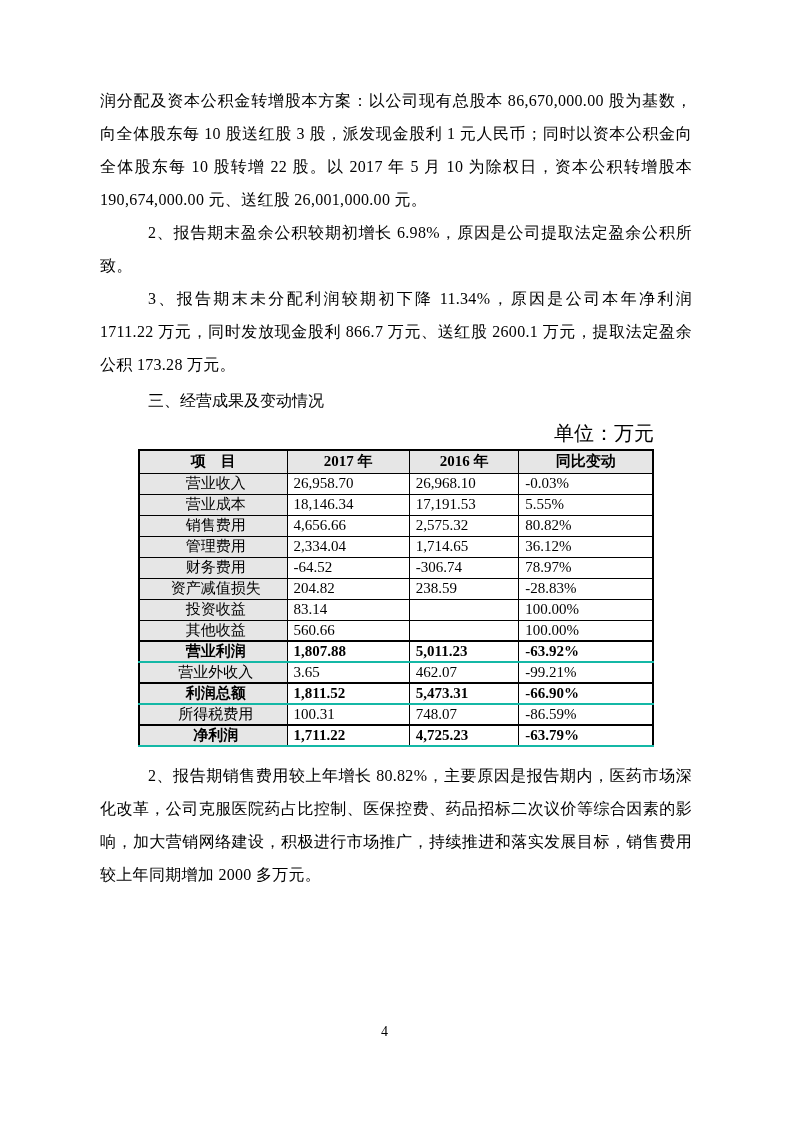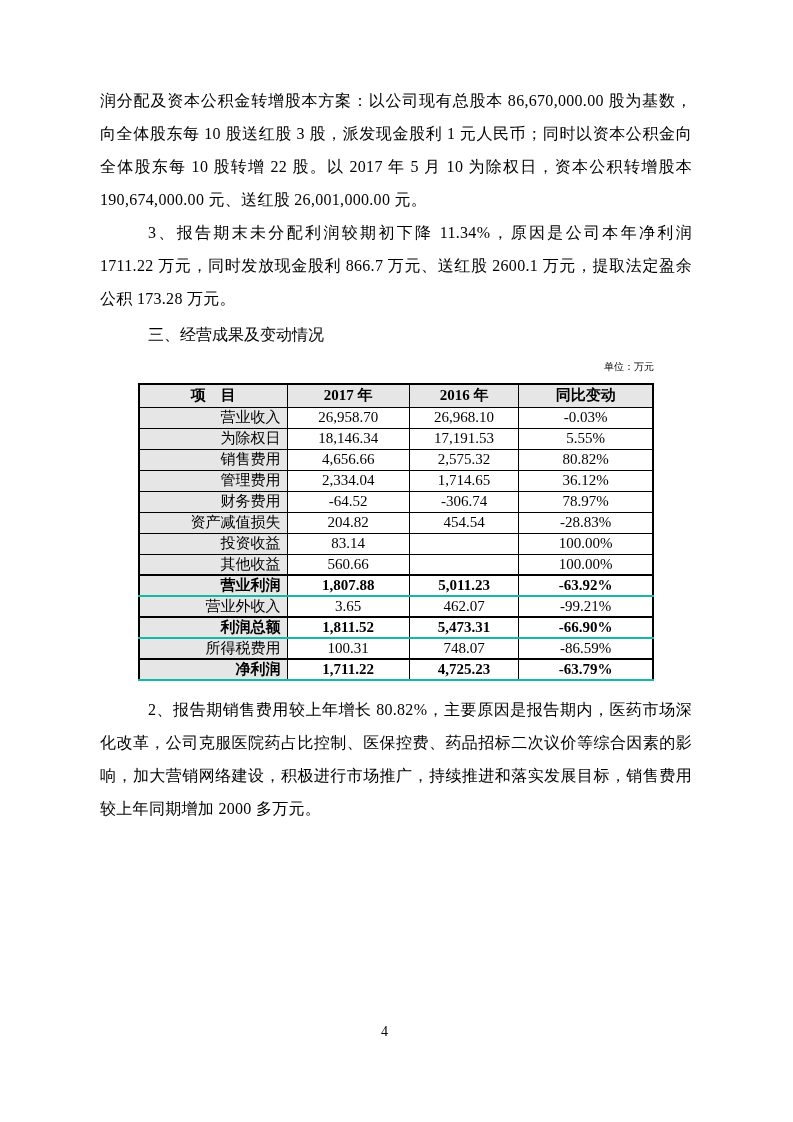--- a/index.html
+++ b/index.html
@@ -33,21 +33,21 @@
     padding-left: 48px;
     font-size: 16px;
     font-weight: normal;
     line-height: 33px;
     font-family: "Liberation Sans", "DejaVu Sans", sans-serif;
   }
   .unit-line {
     margin-top: 5px;
     padding-right: 38px;
     text-align: right;
-    font-size: 10px;
+    font-size: 20px;
     line-height: 22px;
   }
   table.fin-table {
     border-collapse: collapse;
     table-layout: fixed;
     width: 516px;
     margin: 5px 38px 12px 38px;
     font-size: 15px;
     border: 2px solid #000000;
   }
@@ -61,25 +61,25 @@
     font-family: Liberation Serif, serif;
   }
   table.fin-table th {
     background: #e6e6e6;
     font-weight: bold;
     text-align: center;
     height: 23px;
   }
   table.fin-table td.col-item {
     background: #e6e6e6;
-    text-align: right;
+    text-align: center;
     padding-left: 11px;
   }
   table.fin-table td.col-num {
-    text-align: center;
+    text-align: left;
   }
   table.fin-table tr.bold-row td {
     font-weight: bold;
     border-top: 2px solid #000000;
     border-bottom: 2px solid #14b8a6;
   }
   .page-number {
     position: absolute;
     top: 1024px; left: 0;
     width: 100%;
@@ -88,20 +88,21 @@
   }
 </style>
 </head>
 <body>
 
 <div class="page">
   <div class="content">
 
     <div>
         <p class="para">润分配及资本公积金转增股本方案：以公司现有总股本 86,670,000.00 股为基数，向全体股东每 10 股送红股 3 股，派发现金股利 1 元人民币；同时以资本公积金向全体股东每 10 股转增 22 股。以 2017 年 5 月 10 为除权日，资本公积转增股本 190,674,000.00 元、送红股 26,001,000.00 元。</p>
+        <p class="para indent">2、报告期末盈余公积较期初增长 6.98%，原因是公司提取法定盈余公积所致。</p>
         <p class="para indent">3、报告期末未分配利润较期初下降 11.34%，原因是公司本年净利润 1711.22 万元，同时发放现金股利 866.7 万元、送红股 2600.1 万元，提取法定盈余公积 173.28 万元。</p>
       </div>
 
     <h3 class="section-heading">三、经营成果及变动情况</h3>
 
     <div class="unit-line">单位：万元</div>
 
     <table class="fin-table">
       <colgroup>
         <col style="width:28.8%">
@@ -118,21 +119,21 @@
         </tr>
       </thead>
       <tbody>
           <tr>
             <td class="col-item">营业收入</td>
             <td class="col-num">26,958.70</td>
             <td class="col-num">26,968.10</td>
             <td class="col-num">-0.03%</td>
           </tr>
           <tr>
-            <td class="col-item">为除权日</td>
+            <td class="col-item">营业成本</td>
             <td class="col-num">18,146.34</td>
             <td class="col-num">17,191.53</td>
             <td class="col-num">5.55%</td>
           </tr>
           <tr>
             <td class="col-item">销售费用</td>
             <td class="col-num">4,656.66</td>
             <td class="col-num">2,575.32</td>
             <td class="col-num">80.82%</td>
           </tr>
@@ -144,21 +145,21 @@
           </tr>
           <tr>
             <td class="col-item">财务费用</td>
             <td class="col-num">-64.52</td>
             <td class="col-num">-306.74</td>
             <td class="col-num">78.97%</td>
           </tr>
           <tr>
             <td class="col-item">资产减值损失</td>
             <td class="col-num">204.82</td>
-            <td class="col-num">454.54</td>
+            <td class="col-num">238.59</td>
             <td class="col-num">-28.83%</td>
           </tr>
           <tr>
             <td class="col-item">投资收益</td>
             <td class="col-num">83.14</td>
             <td class="col-num"></td>
             <td class="col-num">100.00%</td>
           </tr>
           <tr>
             <td class="col-item">其他收益</td>

